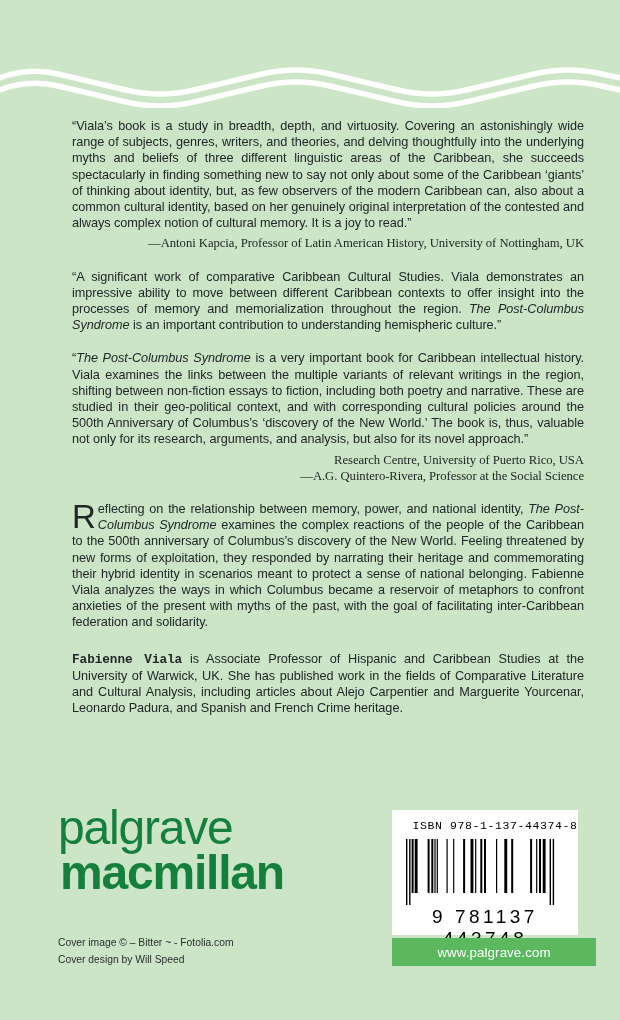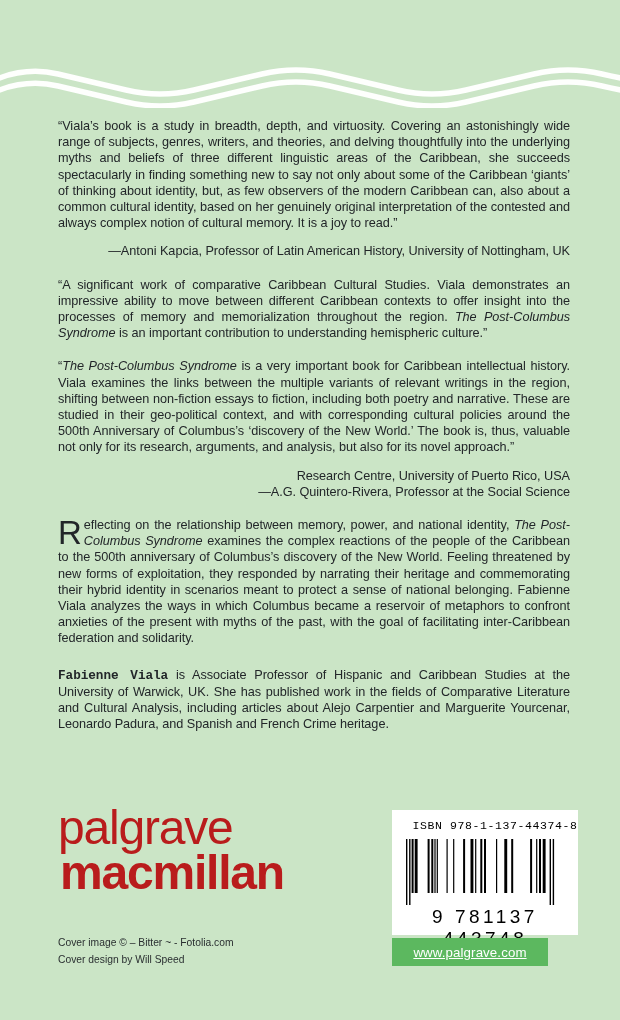--- a/index.html
+++ b/index.html
@@ -25,36 +25,37 @@
     top: 0;
     width: 620px;
     height: 108px;
     pointer-events: none;
   }
   .wave-band svg { display: block; }
 
   
   .content {
     position: absolute;
-    left: 58px;
+    left: 72px;
     top: 118px;
     width: 512px;
   }
 
   .quote {
     font-size: 12.7px;
     line-height: 16.2px;
     text-align: justify;
     margin: 0 0 17px 0;
     letter-spacing: -0.05px;
   }
   .quote .attrib {
     display: block;
     text-align: right;
-    margin-top: 12px;
+    margin-top: 4px;
+    font-family: Liberation Serif, serif;
   }
   .quote .attrib-line {
     display: block;
     text-align: right;
   }
   em, .i { font-style: italic; }
   .b { font-weight: bold; font-family: Liberation Mono, monospace; }
 
   .blurb {
     font-size: 12.7px;
@@ -76,21 +77,21 @@
     text-align: justify;
     margin: 20px 0 0 0;
     letter-spacing: -0.05px;
   }
 
   
   .logo {
     position: absolute;
     left: 58px;
     top: 806px;
-    color: #b91c1c;
+    color: #15803d;
     line-height: 0.93;
     letter-spacing: -1.2px;
   }
   .logo .l1 {
     display: block;
     font-size: 48px;
     font-weight: 300;
   }
   .logo .l2 {
     display: block;
@@ -153,30 +154,29 @@
     text-align: center;
     font-family: "Liberation Sans", sans-serif;
     font-size: 19px;
     letter-spacing: 3.5px;
     color: #000;
   }
   .url-band {
     position: absolute;
     left: 0;
     top: 128px;
-    width: 156px;
+    width: 204px;
     height: 28px;
     background: #5cb85f;
     color: #ffffff;
     font-size: 13.3px;
     display: flex;
     align-items: center;
     justify-content: center;
     letter-spacing: 0.1px;
-    text-decoration: underline;
   }
 </style>
 </head>
 <body>
 
 <div class="cover">
 
   <div class="wave-band">
     <svg width="620" height="108" viewBox="0 0 620 108" xmlns="http://www.w3.org/2000/svg">
       <path d="M -10 82 Q 24 66 58 74 Q 92 82 126 90 Q 160 98 194 90 Q 228 82 262 74 Q 296 66 330 74 Q 364 82 398 90 Q 432 98 466 90 Q 500 82 534 74 Q 568 66 602 74 Q 620 78 640 82" fill="none" stroke="#ffffff" stroke-width="5.5" stroke-linecap="round" opacity="0.97"></path>

